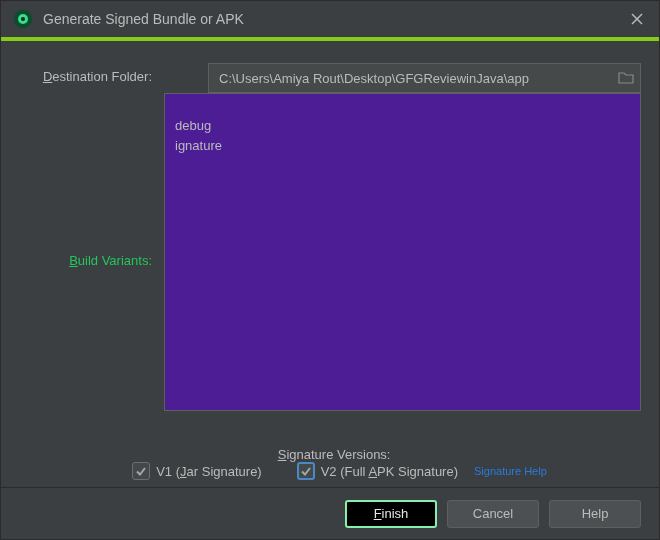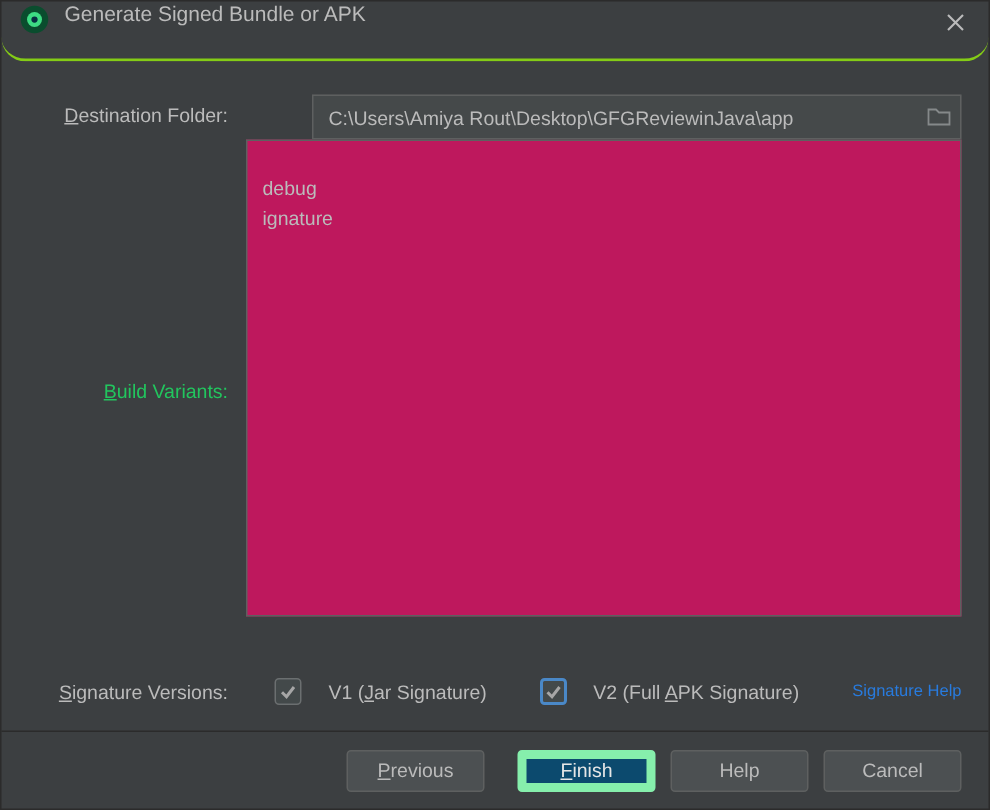--- a/index.html
+++ b/index.html
@@ -17,23 +17,23 @@
     height: 540px;
     background: #3c3f41;
     border: 1px solid #2b2b2b;
     position: relative;
     display: flex;
     flex-direction: column;
   }
   .titlebar {
     height: 40px;
     display: flex;
+    align-items: center;
     padding: 0 8px 0 10px;
-    border-bottom: 2px solid #84cc16;
-    border-radius: 16px;
+    border-bottom: 4px solid #84cc16;
   }
   .titlebar .app-icon {
     width: 24px;
     height: 24px;
     margin-right: 8px;
     display: flex;
     align-items: center;
     justify-content: center;
   }
   .titlebar .title {
@@ -110,55 +110,56 @@
     width: 145px;
     text-align: right;
     padding-right: 12px;
     display: flex;
     align-items: center;
     justify-content: flex-end;
     color: #22c55e;
   }
   .variants-list {
     flex: 1;
-    background: #be185d;
+    background: #4c1d95;
     border: 1px solid #5e6060;
     color: #bbbbbb;
     padding: 22px 8px;
     overflow: auto;
     height: 318px;
   }
   .variants-list .item {
     padding: 0 2px;
     line-height: 20px;
     cursor: pointer;
     font-size: 13px;
   }
 
   .sig-row {
     display: flex;
     align-items: center;
     margin-bottom: 12px;
     height: 28px;
+    flex-direction: column;
   }
   .sig-label {
     width: 145px;
     text-align: right;
     padding-right: 12px;
   }
   .checkbox-group {
     display: flex;
     align-items: center;
     gap: 16px;
     flex: 1;
   }
   .cb {
     display: flex;
     align-items: center;
-    gap: 18px;
+    gap: 6px;
     cursor: pointer;
     padding-left: 19px;
   }
   .cb-box {
     width: 18px;
     height: 18px;
     border: 1px solid #6b6f70;
     background: #43494a;
     border-radius: 3px;
     display: flex;
@@ -193,22 +194,22 @@
     border: 1px solid #5e6060;
     color: #bbbbbb;
     font-size: 13px;
     display: flex;
     align-items: center;
     justify-content: center;
     cursor: pointer;
     border-radius: 3px;
   }
   .btn.primary {
-    background: #0c4a6e;
-    border: 6px solid #86efac;
+    background: #000000;
+    border: 2px solid #86efac;
     color: #e6e6e6;
     margin-left: 12px;
   }
 </style>
 </head>
 <body>
 
 <div class="dialog">
 
   <div class="titlebar">
@@ -282,23 +283,20 @@
           </span>
         </label>
 
         <span class="sig-help">Signature Help</span>
       </div>
     </div>
 
   </div>
 
   <div class="button-bar">
-    <div class="btn">
-      <span><span class="underline">P</span><span>revious</span></span>
-    </div>
     <div class="btn primary">
       <span><span class="underline">F</span><span>inish</span></span>
     </div>
+    <div class="btn">Cancel</div>
     <div class="btn">Help</div>
-    <div class="btn">Cancel</div>
   </div>
 
 </div>
 
 </body></html>

